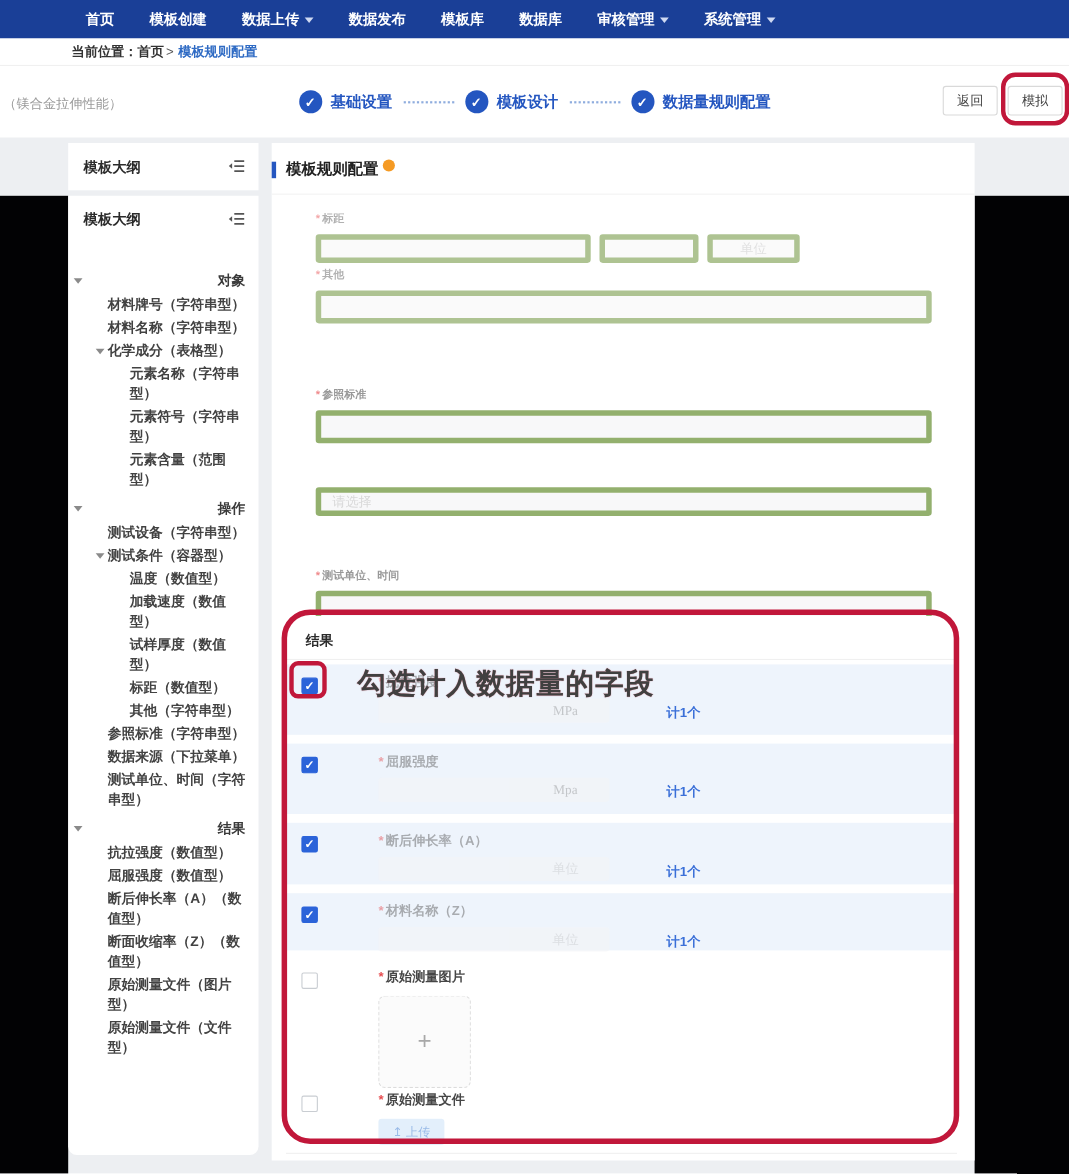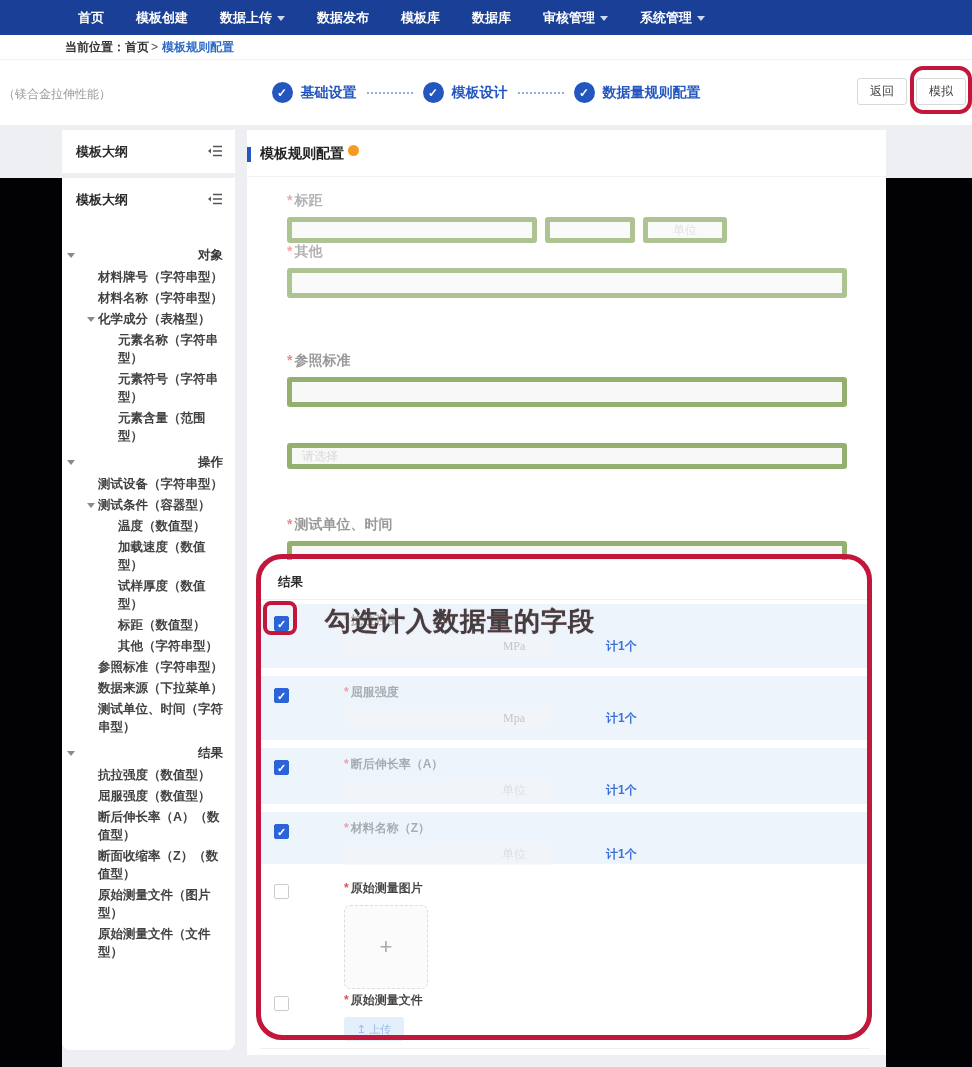--- a/index.html
+++ b/index.html
@@ -69,21 +69,21 @@
   .help-badge { width:11px; height:11px; border-radius:50%; background:var(--orange,#f59a23);
     margin-left:4px; margin-top:-8px; }
   .main-divider { position:absolute; left:0; top:46px; width:639px; height:1px; background:#f2f2f2; }
 
   
   .upper-form { position:absolute; inset:0; }
   .uf { position:absolute; left:40px; width:560px; opacity:.45; }
   .uf:nth-child(1){ top:62px; }  .uf:nth-child(2){ top:113px; }
   .uf:nth-child(3){ top:222px; opacity:.6; } .uf:nth-child(4){ top:306px; opacity:.6; }
   .uf:nth-child(5){ top:386px; opacity:.6; }
-  .uf-label { font-size:14px; color:#555; font-weight:bold; }
+  .uf-label { font-size:10px; color:#555; font-weight:bold; }
   .req { color:#e4393c; margin-right:2px; font-weight:bold; }
   .uf-line { display:flex; gap:8px; margin-top:7px; align-items:center; }
   .ghost-box { background:#f5f5f6; border:5px solid #4d7c0f; border-radius:3px; height:26px; }
   .gb-wide { width:250px; } .gb-mid { width:90px; } 
   .gb-unit { width:84px; display:flex; align-items:center; justify-content:center;
     color:#bdbdbd; font-size:12px; }
   .gb-full { width:560px; height:30px; }
   .gb-select { width:560px; height:26px; display:flex; align-items:center; padding-left:10px;
     color:#bfbfbf; font-size:12px; }
 
@@ -94,21 +94,21 @@
   .result-row { position:relative; margin-bottom:8px; }
   .result-row.checked-bg { background:#eef4fc; }
   .rr-h64{height:64px;} .rr-h56{height:56px;} .rr-h52{height:52px;} .rr-h104{height:104px;} .rr-h50{height:50px;}
   .rr-checkbox { position:absolute; left:14px; top:12px; width:15px; height:15px; border-radius:2px;
     border:1px solid #c9cdd2; background:#fff; cursor:pointer; }
   .rr-checkbox.checked { background:var(--checkbox-blue,#2b63d9); border-color:var(--checkbox-blue,#2b63d9);
     color:#fff; font-size:11px; line-height:14px; text-align:center; font-weight:bold; }
   .rr-content { margin-left:84px; padding-top:8px; }
   .rr-label { font-size:12px; color:#555; font-weight:bold; opacity:.45; }
   .rr-label.strong { opacity:.9; color:#333; }
-  .rr-line { display:flex; align-items:center; margin-top:6px; }
+  .rr-line { display:flex; align-items:flex-end; margin-top:6px; }
   .rr-ghost { width:210px; height:22px; background:#f3f4f6; border-radius:3px; display:flex;
     align-items:center; justify-content:flex-end; opacity:.6; }
   .rr-unit { width:80px; text-align:center; color:#a8a8a8; font-size:12px; font-family:"Liberation Serif",serif; }
   .rr-unit.faint { opacity:.45; }
   .rr-count { margin-left:52px; color:var(--count-blue,#3a6fd8); font-size:12px; font-weight:bold; cursor:pointer; }
   .rr-upload-box { width:84px; height:84px; border:1px dashed #d6d6d6; border-radius:6px; margin-top:8px;
     background:#fbfbfb; display:flex; align-items:center; justify-content:center; color:#9a9a9a;
     font-size:22px; font-weight:300; cursor:pointer; opacity:.85; }
   .rr-upload-btn { margin-top:8px; width:60px; height:24px; background:#e1eefb; border:none; border-radius:3px;
     color:#8fb4e6; font-size:11px; cursor:pointer; opacity:.9; font-family:"Liberation Sans",sans-serif; }

